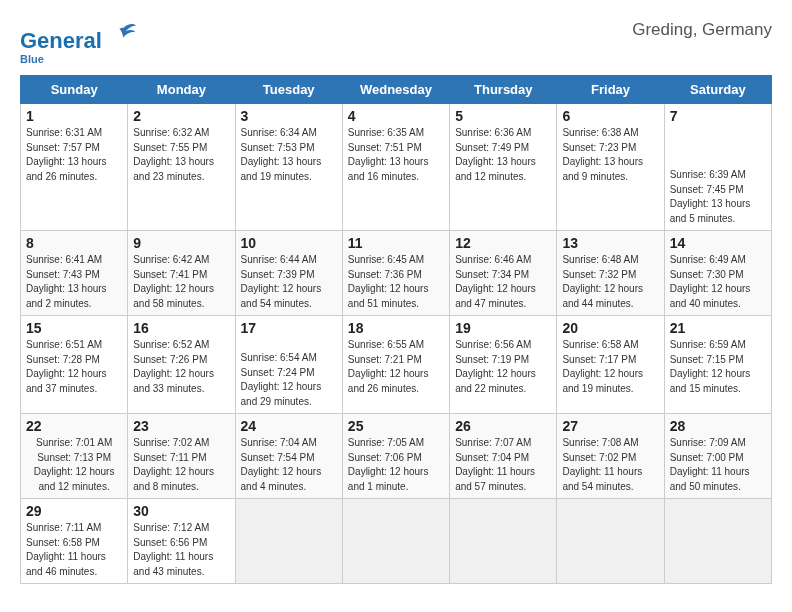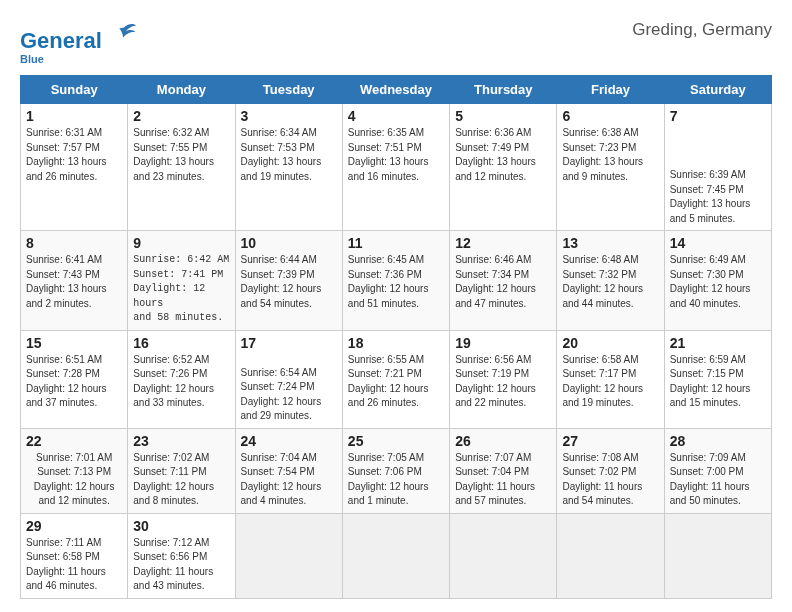--- a/index.html
+++ b/index.html
@@ -177,21 +177,21 @@
       <tr>
         <td>
           <div class="day-num">8</div>
           <div class="day-info" style="white-space: pre-line;">Sunrise: 6:41 AM
 Sunset: 7:43 PM
 Daylight: 13 hours
 and 2 minutes.</div>
         </td>
         <td>
           <div class="day-num">9</div>
-          <div class="day-info" style="white-space: pre-line; font-family: Liberation Mono, monospace;">Sunrise: 6:42 AM
+          <div class="day-info" style="white-space: pre-line;">Sunrise: 6:42 AM
 Sunset: 7:41 PM
 Daylight: 12 hours
 and 58 minutes.</div>
         </td>
         <td>
           <div class="day-num">10</div>
           <div class="day-info" style="white-space: pre-line;">Sunrise: 6:44 AM
 Sunset: 7:39 PM
 Daylight: 12 hours
 and 54 minutes.</div>

